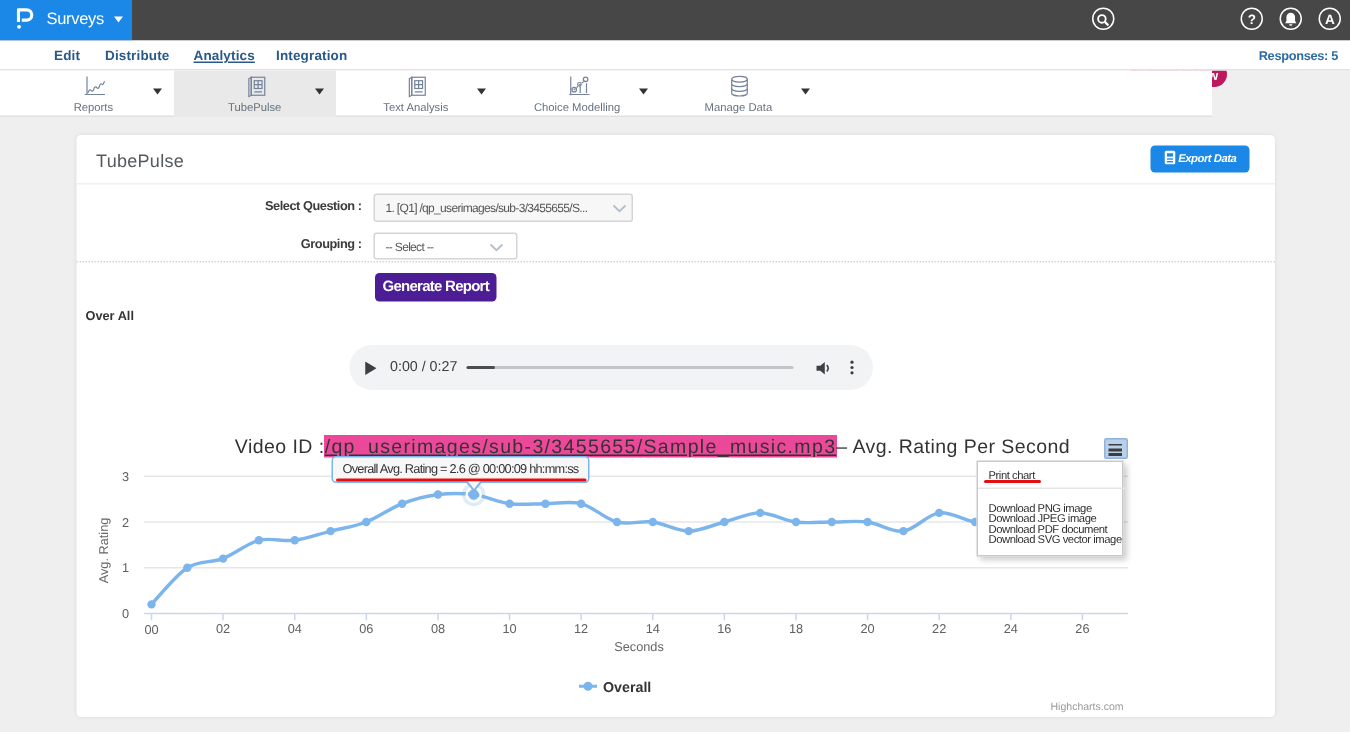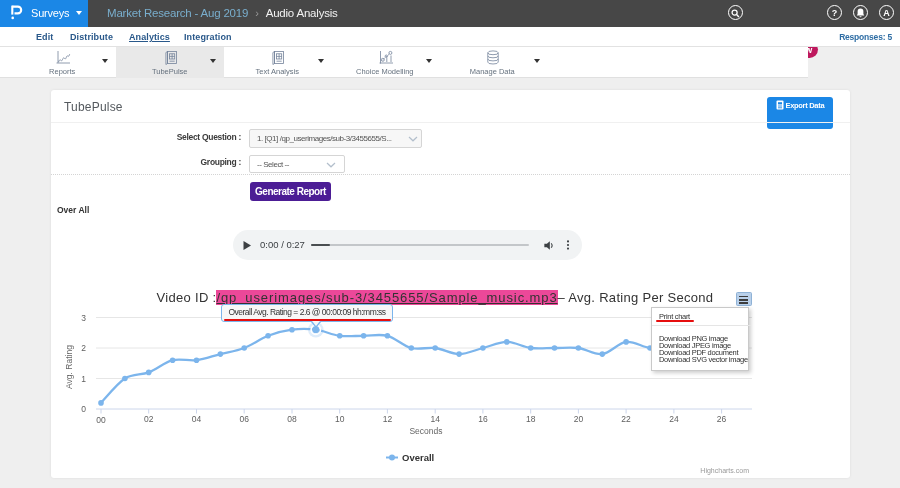--- a/index.html
+++ b/index.html
@@ -20,21 +20,21 @@
   #resp { position:absolute; right:8px; top:5px; font-size:8.5px; font-weight:bold; color:#2e6da4; letter-spacing:-0.2px; }
   
   #tbar { position:absolute; left:0; top:47px; width:808px; height:31px; background:#fff; border-bottom:1px solid #e0e0e0; }
   .tab { position:absolute; top:0; width:107.5px; height:31px; text-align:center; }
   .tab .lbl { position:absolute; top:19.5px; width:100%; font-size:7.5px; color:#66727f; }
   .tab svg { position:absolute; top:3px; left:50%; margin-left:-7px; }
   .caret { position:absolute; top:12px; width:0; height:0; border-left:3.5px solid transparent; border-right:3.5px solid transparent; border-top:4.5px solid #333; }
   
   #card { position:absolute; left:51px; top:90px; width:799px; height:388px; background:#fff; border-radius:3px; box-shadow:0 0 3px rgba(0,0,0,0.08); }
   #cardtitle { position:absolute; left:13px; top:9.5px; font-size:12px; color:#54595e; letter-spacing:0.2px; }
-  #exportbtn { position:absolute; left:716px; top:7px; width:66px; height:32px; background:#1b87e6; border-radius:3px; color:#fff; font-size:7.5px; font-weight:bold; letter-spacing:-0.3px; text-align:center; line-height:18px; white-space:nowrap; }
+  #exportbtn { position:absolute; left:716px; top:7px; width:66px; height:18px; background:#1b87e6; border-radius:3px; color:#fff; font-size:7.5px; font-weight:bold; letter-spacing:-0.3px; text-align:center; line-height:18px; white-space:nowrap;font-style:italic; }
   #hr1 { position:absolute; left:0; top:32px; width:799px; border-top:1px solid #f0f0f0; }
   .flabel { position:absolute; width:160px; text-align:right; font-size:8.5px; font-weight:bold; color:#3c3c3c; letter-spacing:-0.3px; }
   .sel { position:absolute; border:1px solid #d5d5d5; border-radius:2px; font-size:8px; color:#555; line-height:17px; padding-left:7px; white-space:nowrap; overflow:hidden; letter-spacing:-0.45px; }
   .sel .chev { position:absolute; top:6px; } .sel .chev svg { display:block; }
   #dash { position:absolute; left:0; top:84px; width:799px; border-top:1.5px dotted #d4d4d4; }
   #genbtn { position:absolute; left:199px; top:92px; width:81px; height:19px; background:#4c1d95; border-radius:3px; color:#fff; font-weight:bold; font-size:10px; letter-spacing:-0.5px; text-align:center; line-height:19px; white-space:nowrap; }
   #overall { position:absolute; left:6px; top:115px; font-size:8.5px; font-weight:bold; color:#333; }
   
   #player { position:absolute; left:182px; top:140px; width:348.5px; height:29.5px; background:#f1f3f4; border-radius:15px; }
   #ptime { position:absolute; left:27px; top:8.5px; font-size:9.5px; color:#3c4043; }
@@ -59,21 +59,20 @@
 <div id="hdr">
   <div id="hdr-blue">
     <svg class="abs" style="left:11px;top:4px" width="16" height="19" viewBox="0 0 16 19">
       <path d="M1.3 2.6 h5.5 a3.4 3.4 0 0 1 0 6.8 h-3.3" fill="none" stroke="#fff" stroke-width="2.1"></path>
       <line x1="1.3" y1="1.6" x2="1.3" y2="10.6" stroke="#fff" stroke-width="2.1"></line>
       <circle cx="1.7" cy="13.9" r="1.3" fill="#fff"></circle>
     </svg>
     <span id="surveys">Surveys</span>
     <div class="abs" style="left:76px;top:11px;width:0;height:0;border-left:3.8px solid transparent;border-right:3.8px solid transparent;border-top:4.6px solid #fff;"></div>
   </div>
-  <div id="crumb">Market Research - Aug 2019<span class="sep">›</span><span class="cur">Audio Analysis</span></div>
   <div class="hicon" style="left:728px;">
     <svg width="9" height="9" viewBox="0 0 10 10" style="margin-top:2.5px">
         <circle cx="4" cy="4" r="2.8" fill="none" stroke="#fff" stroke-width="1.4"></circle>
         <line x1="6.2" y1="6.2" x2="8.8" y2="8.8" stroke="#fff" stroke-width="1.6"></line>
       </svg>
   </div>
   <div id="upg">Upgrade Now</div>
   <div class="hicon" style="left:827px;">?</div>
   <div class="hicon" style="left:853px;">
     <svg width="9" height="10" viewBox="0 0 10 11" style="margin-top:2px">

